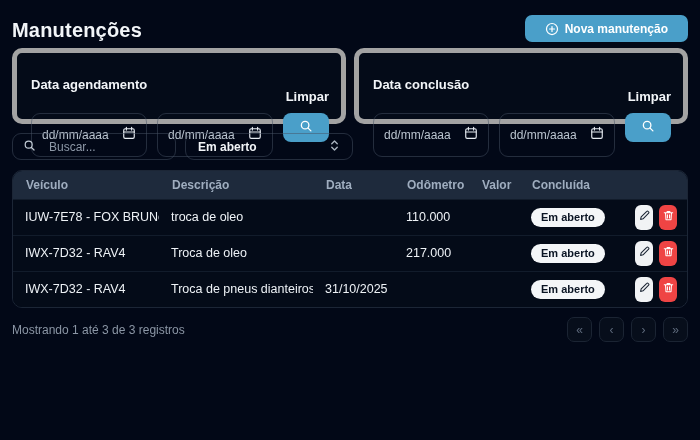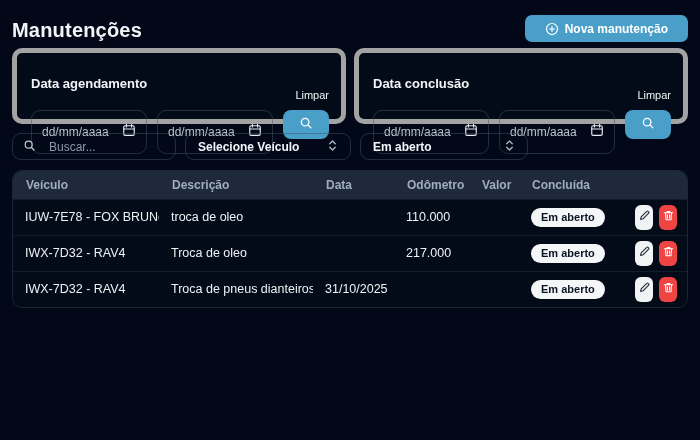--- a/index.html
+++ b/index.html
@@ -26,21 +26,21 @@
   .btn-new svg { display: block; }
 
   
   .filter-row { display: flex; gap: 8px; margin-top: 6px; }
   .filter-panel {
     flex: 1; border: 5px solid #a3a3a3; border-radius: 10px;
     padding: 12px 12px 14px 14px; height: 76px; background: #040b18;
   }
   .filter-head { display: flex; justify-content: space-between; align-items: center; }
   .filter-label { font-size: 13px; font-weight: bold; color: #f2f5f8; }
-  .clear-link { font-size: 11px; font-weight: normal; color: #f2f5f8; background: none; border: none; cursor: pointer; font-family: inherit; margin-top: 24px; }
+  .clear-link { font-size: 13px; font-weight: bold; color: #f2f5f8; background: none; border: none; cursor: pointer; font-family: inherit; margin-top: 24px; }
   .filter-inputs { display: flex; gap: 10px; margin-top: 9px; }
   .date-field {
     flex: 1; display: flex; align-items: center; justify-content: flex-start;
     border: 1px solid #46526380; border-radius: 9px; height: 44px; padding: 0 10px;
     background: transparent;
   }
   .date-field input {
     background: transparent; border: none; outline: none; width: 80px;
     font-family: inherit; font-size: 12px; color: #e8edf3;
   }
@@ -198,28 +198,20 @@
     <div class="search-box">
       <span>
         <svg width="13" height="13" viewBox="0 0 16 16" fill="none" stroke="#c3ccd6" stroke-width="1.5" stroke-linecap="round">
           <circle cx="7" cy="7" r="4.3"></circle>
             <path d="M10.4 10.4L13.6 13.6"></path>
         </svg>
       </span>
       <input type="text" placeholder="Buscar..." style="">
     </div>
 
-    <div class="select-box select-vehicle">
-      <span class="sel-label">Selecione Veículo</span>
-      <span>
-        <svg width="11" height="13" viewBox="0 0 12 14" fill="none" stroke="#aab4c0" stroke-width="1.5" stroke-linecap="round" stroke-linejoin="round">
-          <path d="M3 5.2L6 2.2l3 3M3 8.8l3 3 3-3"></path>
-        </svg>
-      </span>
-    </div>
 
     <div class="select-box select-status">
       <span class="sel-label">Em aberto</span>
       <span>
         <svg width="11" height="13" viewBox="0 0 12 14" fill="none" stroke="#aab4c0" stroke-width="1.5" stroke-linecap="round" stroke-linejoin="round">
           <path d="M3 5.2L6 2.2l3 3M3 8.8l3 3 3-3"></path>
         </svg>
       </span>
     </div>
   </div>
@@ -322,14 +314,23 @@
                   </svg>
                 </span>
               </button>
             </div>
           </td>
         </tr>
       </tbody>
     </table>
   </div>
 
+  <div class="footer">
+    <span class="footer-summary">Mostrando 1 até 3 de 3 registros</span>
+    <div class="pagination">
+      <button class="page-btn">«</button>
+      <button class="page-btn">‹</button>
+      <button class="page-btn">›</button>
+      <button class="page-btn">»</button>
+    </div>
+  </div>
 
 </div>
 
 </body></html>

